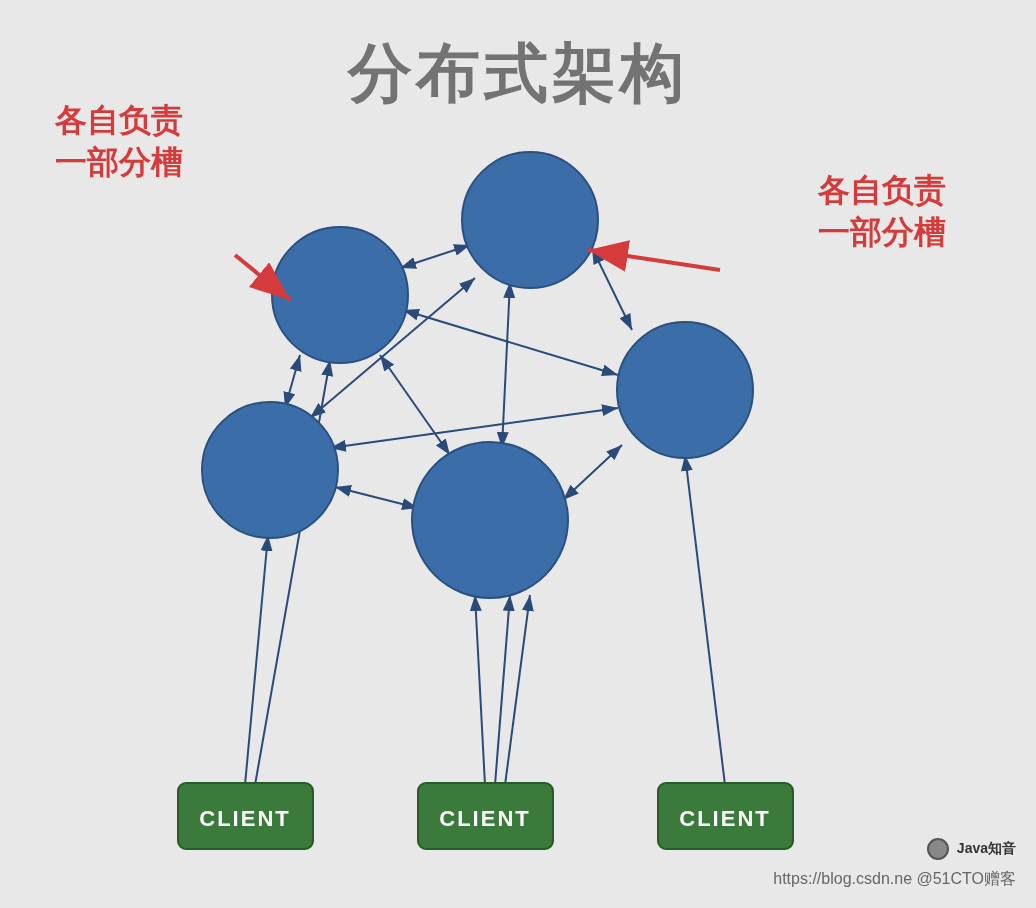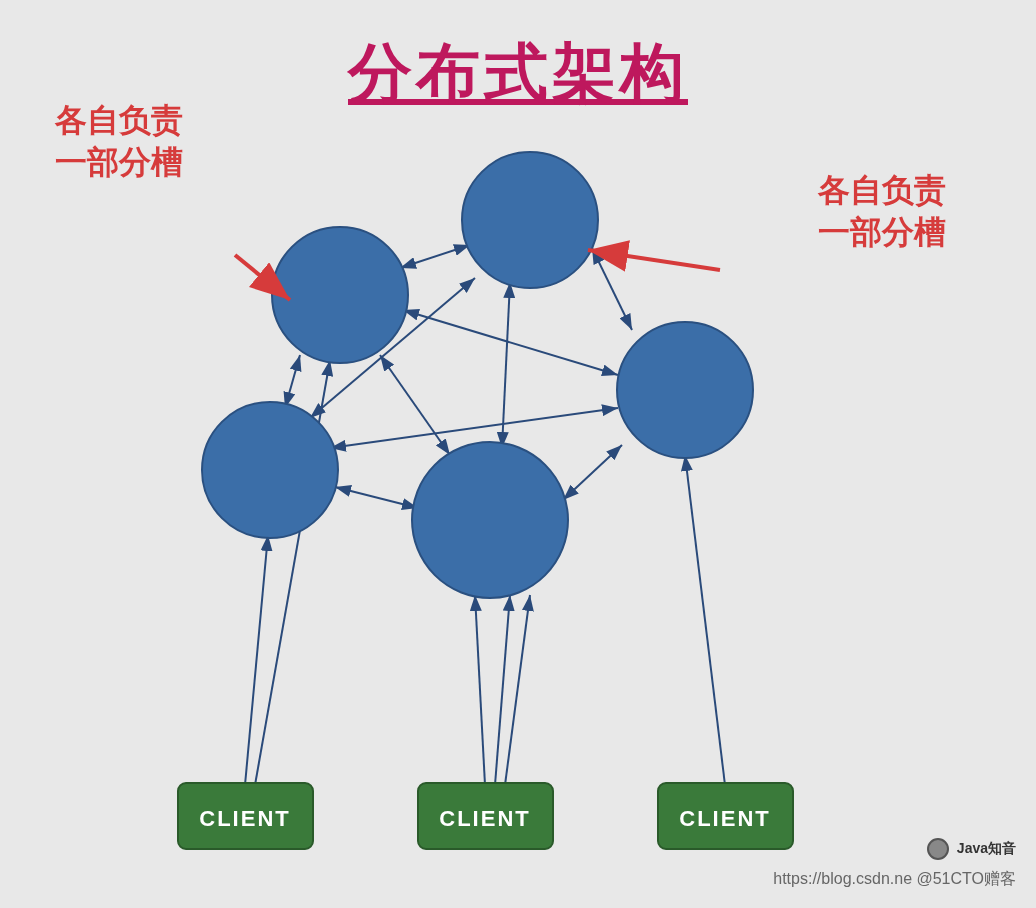--- a/index.html
+++ b/index.html
@@ -12,24 +12,23 @@
       overflow: hidden;
     }
 
     .main-title {
       position: absolute;
       top: 30px;
       left: 50%;
       transform: translateX(-50%);
       font-size: 64px;
       font-weight: 900;
-      color: #be185d;
+      color: #737373;
       white-space: nowrap;
       letter-spacing: 4px;
-      text-decoration: underline;
     }
 
     .annotation-left {
       position: absolute;
       top: 100px;
       left: 55px;
       font-size: 32px;
       font-weight: 700;
       color: #d63b3b;
       line-height: 1.3;

